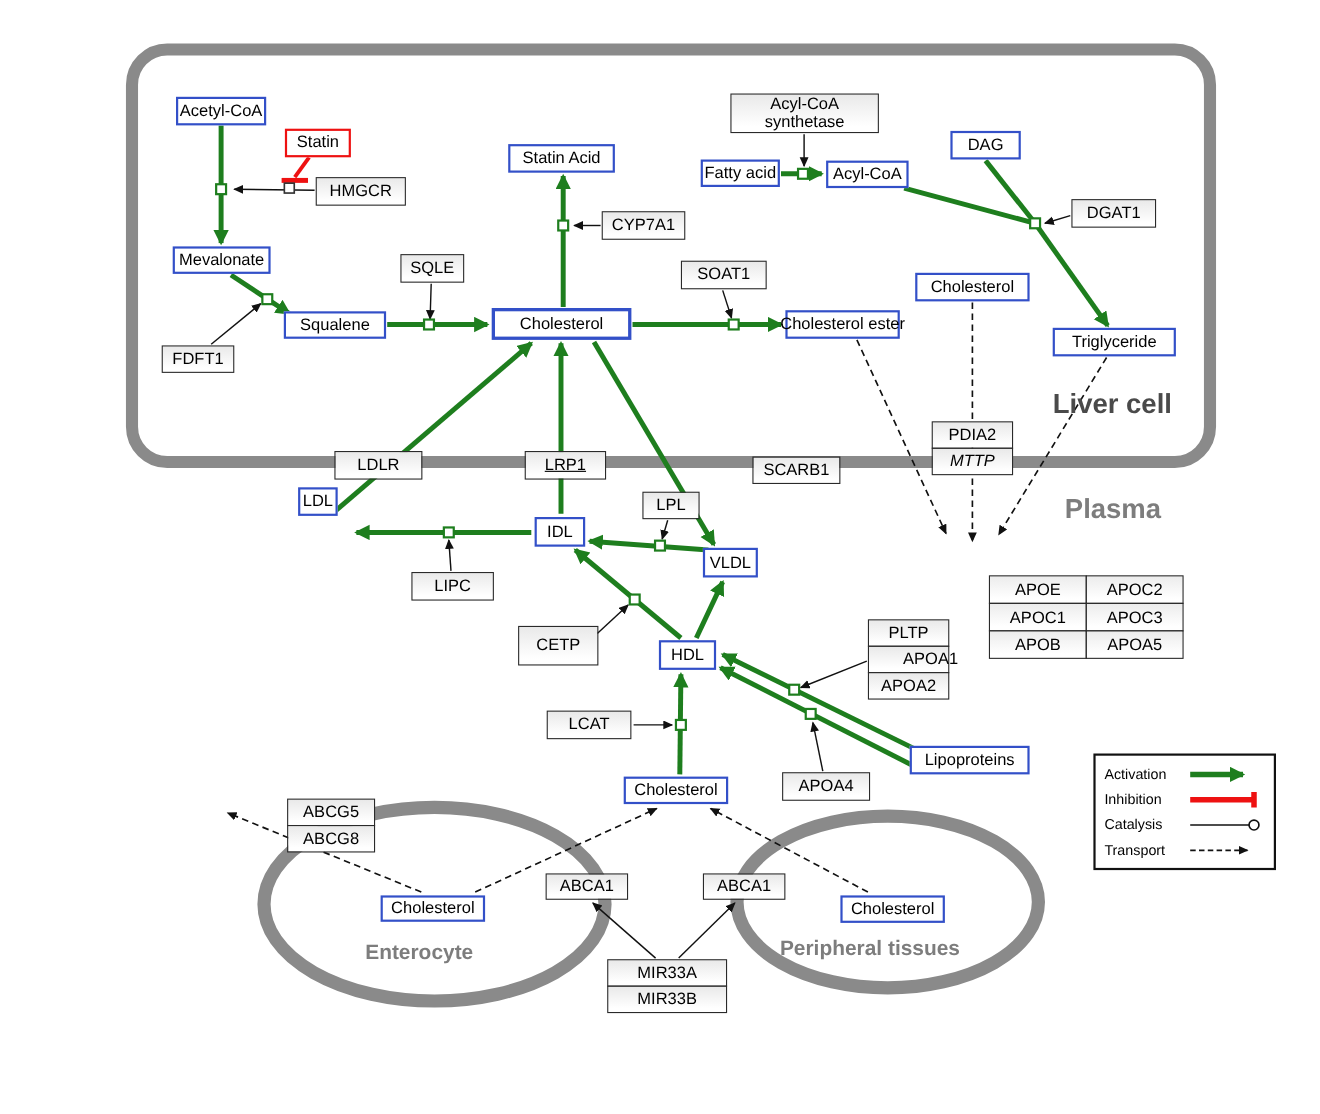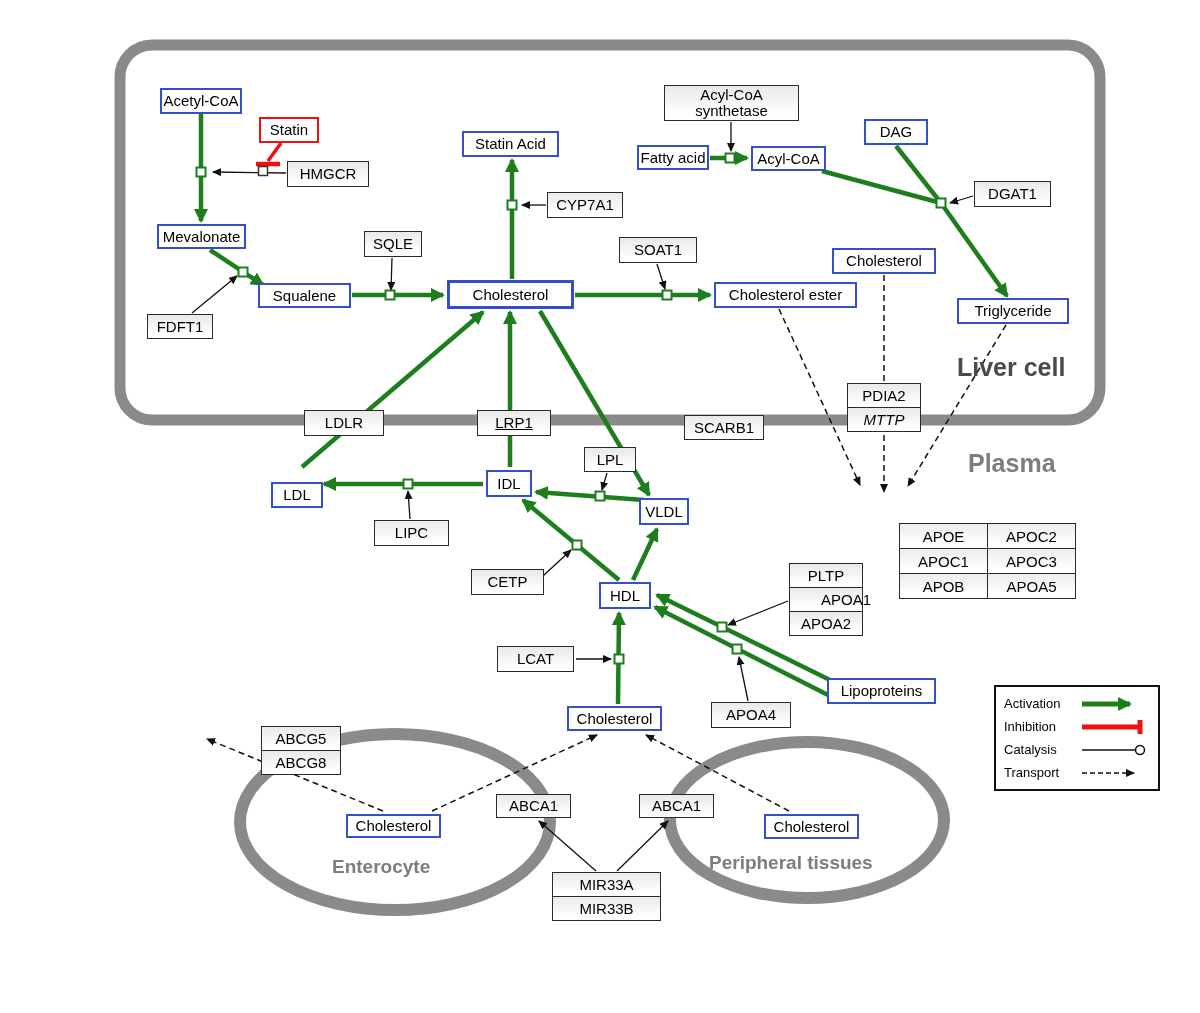--- a/index.html
+++ b/index.html
@@ -120,23 +120,23 @@
 
   <div class="node met" style="left:160px; top:88px; width:82px; height:26px;">Acetyl-CoA</div>
   <div class="node met" style="left:157px; top:224px; width:89px; height:25px;">Mevalonate</div>
   <div class="node met" style="left:258px; top:283px; width:93px; height:25px;">Squalene</div>
   <div class="node met-big" style="left:447px; top:280px; width:127px; height:29px;">Cholesterol</div>
   <div class="node met" style="left:462px; top:131px; width:97px; height:26px;">Statin Acid</div>
   <div class="node met" style="left:637px; top:145px; width:72px; height:25px;">Fatty acid</div>
   <div class="node met" style="left:751px; top:146px; width:75px; height:25px;">Acyl-CoA</div>
   <div class="node met" style="left:864px; top:119px; width:64px; height:26px;">DAG</div>
   <div class="node met" style="left:832px; top:248px; width:104px; height:26px;">Cholesterol</div>
-  <div class="node met" style="left:714px; top:282px; width:143px; height:26px;">Cholesterol ester</div>
+  <div class="node met" style="left:714px; top:282px; width:104px; height:26px;">Cholesterol ester</div>
   <div class="node met" style="left:957px; top:298px; width:112px; height:26px;">Triglyceride</div>
-  <div class="node met" style="left:271px; top:482px; width:52px; height:26px;">LDL</div>
+  <div class="node met" style="left:271px; top:443px; width:36px; height:26px;">LDL</div>
   <div class="node met" style="left:486px; top:470px; width:46px; height:27px;">IDL</div>
   <div class="node met" style="left:639px; top:498px; width:50px; height:27px;">VLDL</div>
   <div class="node met" style="left:599px; top:582px; width:52px; height:27px;">HDL</div>
   <div class="node met" style="left:567px; top:706px; width:95px; height:25px;">Cholesterol</div>
   <div class="node met" style="left:346px; top:814px; width:95px; height:24px;">Cholesterol</div>
   <div class="node met" style="left:764px; top:814px; width:95px; height:25px;">Cholesterol</div>
   <div class="node met" style="left:827px; top:678px; width:109px; height:26px;">Lipoproteins</div>
 
   <div class="node statin" style="left:259px; top:117px; width:60px; height:26px;">Statin</div>
   <div class="node enz" style="left:287px; top:161px; width:82px; height:26px;">HMGCR</div>
@@ -149,21 +149,21 @@
     <span>synthetase</span>
   </div>
   <div class="node enz" style="left:974px; top:181px; width:77px; height:26px;">DGAT1</div>
   <div class="node enz" style="left:847px; top:383px; width:74px; height:25px;">PDIA2</div>
   <div class="node enz" style="left:847px; top:407px; width:74px; height:25px;font-style:italic;">MTTP</div>
   <div class="node enz" style="left:304px; top:410px; width:80px; height:26px;">LDLR</div>
   <div class="node enz" style="left:477px; top:410px; width:74px; height:26px;text-decoration:underline;">LRP1</div>
   <div class="node enz" style="left:684px; top:415px; width:80px; height:25px;">SCARB1</div>
   <div class="node enz" style="left:584px; top:447px; width:52px; height:25px;">LPL</div>
   <div class="node enz" style="left:374px; top:520px; width:75px; height:26px;">LIPC</div>
-  <div class="node enz" style="left:471px; top:569px; width:73px; height:26px;">CETP</div>
+  <div class="node enz" style="left:471px; top:569px; width:73px; height:36px;">CETP</div>
   <div class="node enz" style="left:497px; top:646px; width:77px; height:26px;">LCAT</div>
   <div class="node enz" style="left:789px; top:563px; width:74px; height:25px;">PLTP</div>
   <div class="node enz" style="left:789px; top:587px; width:74px; height:25px;padding-left:40px;">APOA1</div>
   <div class="node enz" style="left:789px; top:611px; width:74px; height:25px;">APOA2</div>
   <div class="node enz" style="left:711px; top:702px; width:80px; height:26px;">APOA4</div>
   <div class="node enz" style="left:261px; top:726px; width:80px; height:25px;">ABCG5</div>
   <div class="node enz" style="left:261px; top:750px; width:80px; height:25px;">ABCG8</div>
   <div class="node enz" style="left:496px; top:794px; width:75px; height:24px;">ABCA1</div>
   <div class="node enz" style="left:639px; top:794px; width:75px; height:24px;">ABCA1</div>
   <div class="node enz" style="left:552px; top:872px; width:109px; height:25px;">MIR33A</div>

